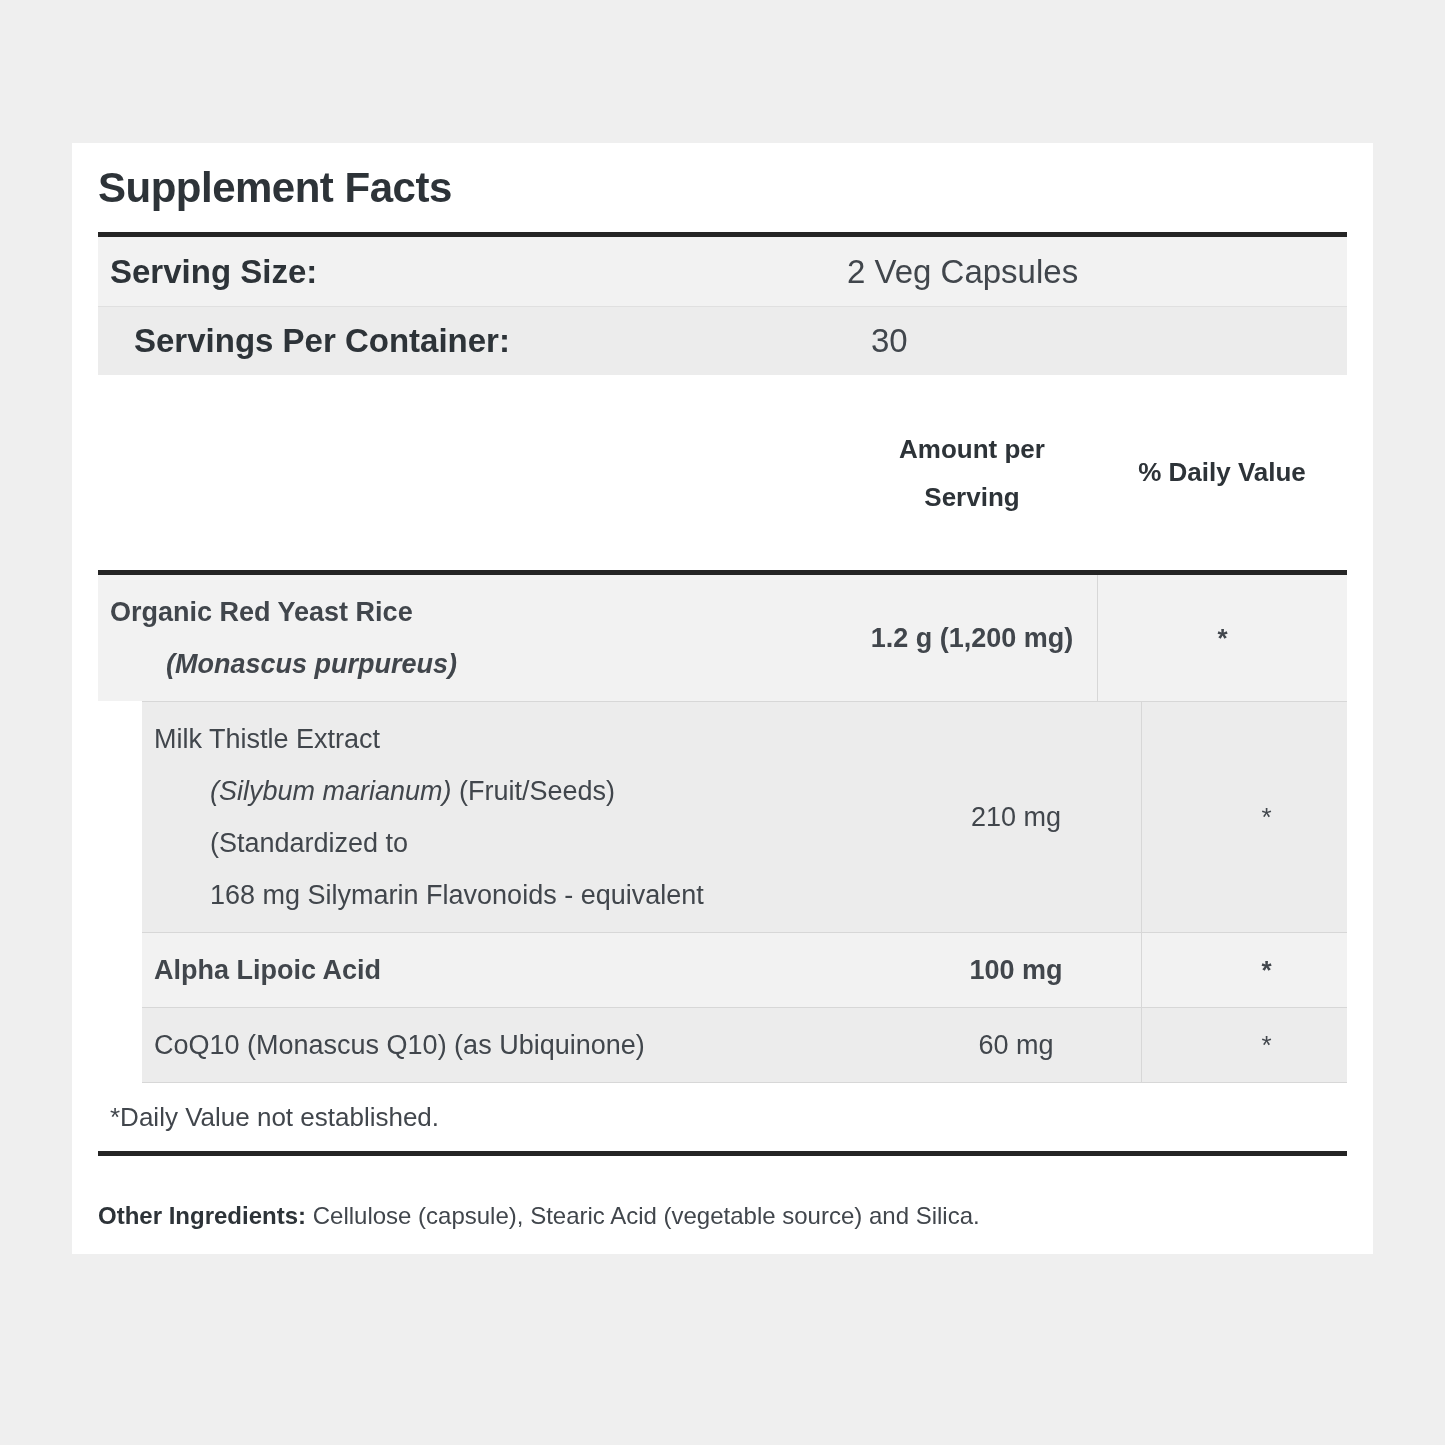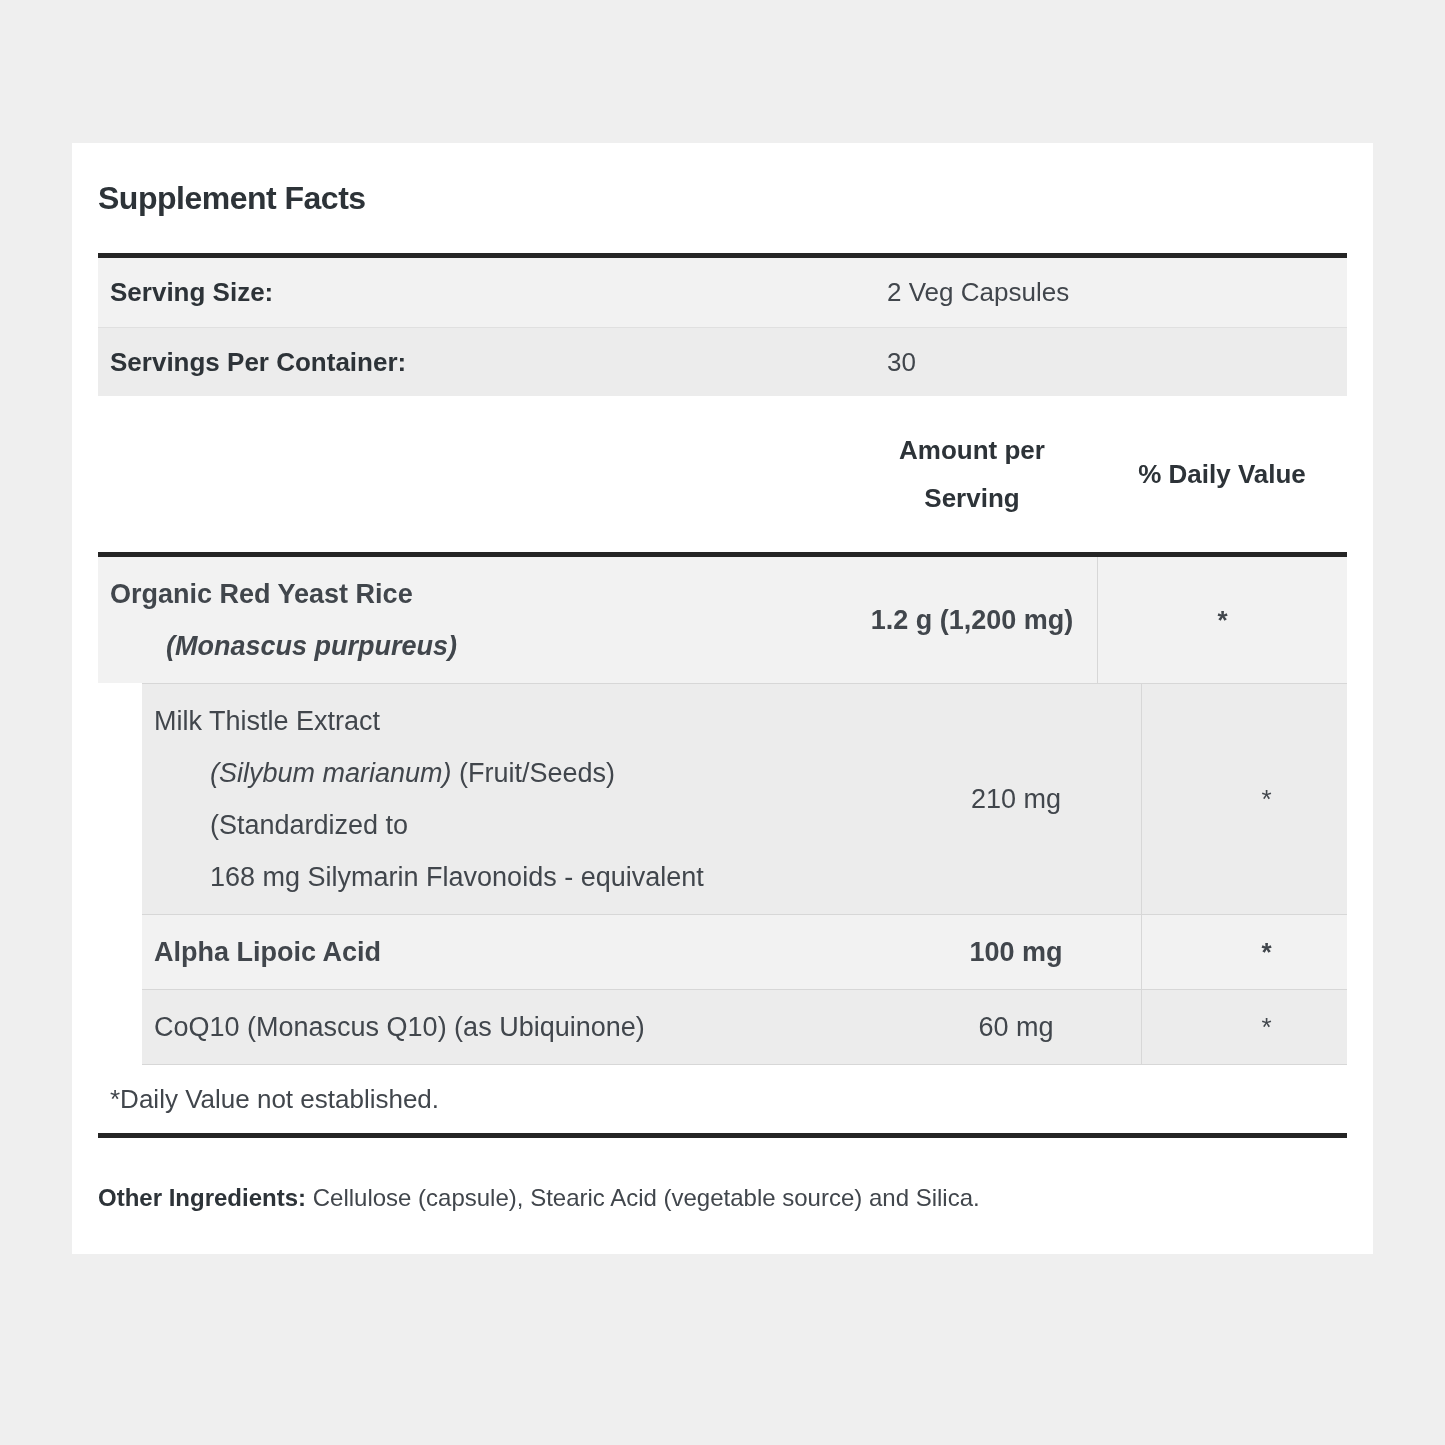--- a/index.html
+++ b/index.html
@@ -13,37 +13,37 @@
     width:1445px;height:1445px;position:relative;overflow:hidden;
     background:var(--page-bg);
     font-family:"Liberation Sans", sans-serif;
     color:var(--text);
   }
   .card{
     position:absolute;left:72px;top:143px;width:1301px;height:1111px;
     background:var(--card-bg);padding:0 26px;
   }
   .panel-title{
-    height:110px;display:flex;align-items:center;
-    font-size:32px;font-weight:700;color:var(--text-bold);letter-spacing:-0.5px;
+    height:89px;display:flex;align-items:center;
+    font-size:42px;font-weight:700;color:var(--text-bold);letter-spacing:-0.5px;
   }
   .rule-thick{height:5px;background:var(--rule-dark);}
   
   .srow{
     display:grid;grid-template-columns:747px 1fr;align-items:center;
-    min-height:69px;font-size:26px;gap:40px;
+    min-height:69px;font-size:33px;
   }
   .srow.light{background:var(--row-light);}
-  .srow.dark{background:var(--row-dark);}
+  .srow.dark{background:var(--row-dark);padding-left:24px;}
   .srow + .srow{border-top:1px solid var(--divider-soft);}
   .srow .slabel{padding-left:12px;font-weight:700;color:var(--text-bold);}
   .srow .svalue{padding-left:2px;}
   
   .hdr-gap{
-    height:156px;display:grid;grid-template-columns:749px 250px 250px;
+    height:195px;display:grid;grid-template-columns:749px 250px 250px;
     align-items:center;background:var(--card-bg);
   }
   .hdr-amount{
     grid-column:2;justify-self:center;width:180px;text-align:center;
     font-size:26px;font-weight:700;color:var(--text-bold);line-height:48px;
   }
   .hdr-dv{
     grid-column:3;justify-self:center;text-align:center;
     font-size:26px;font-weight:700;color:var(--text-bold);
   }

